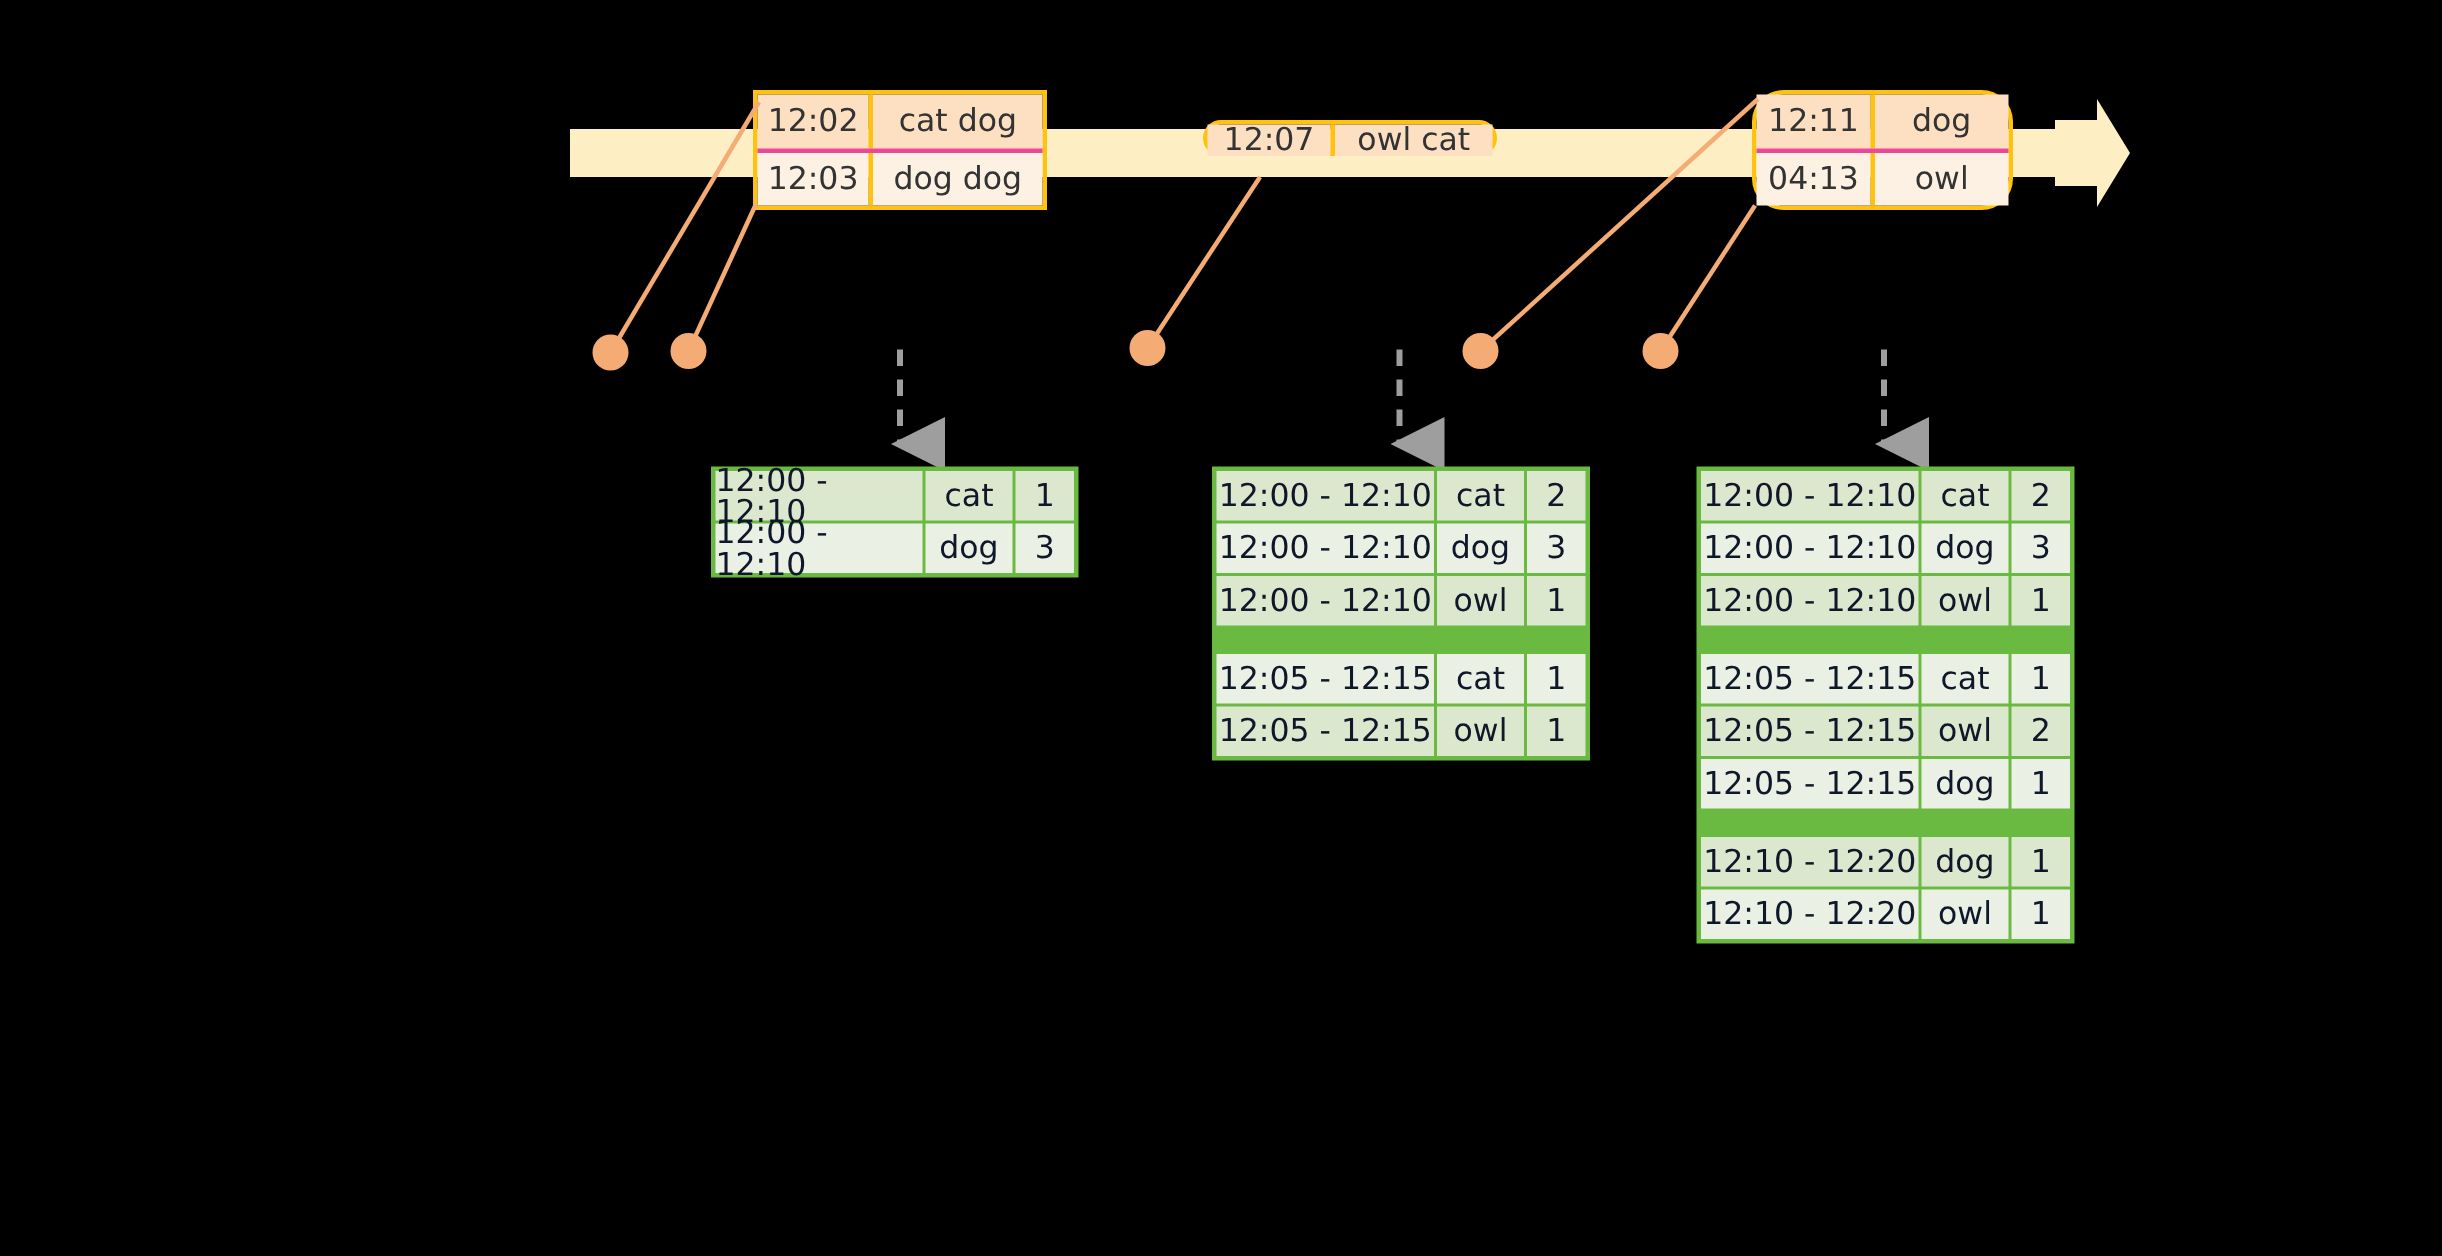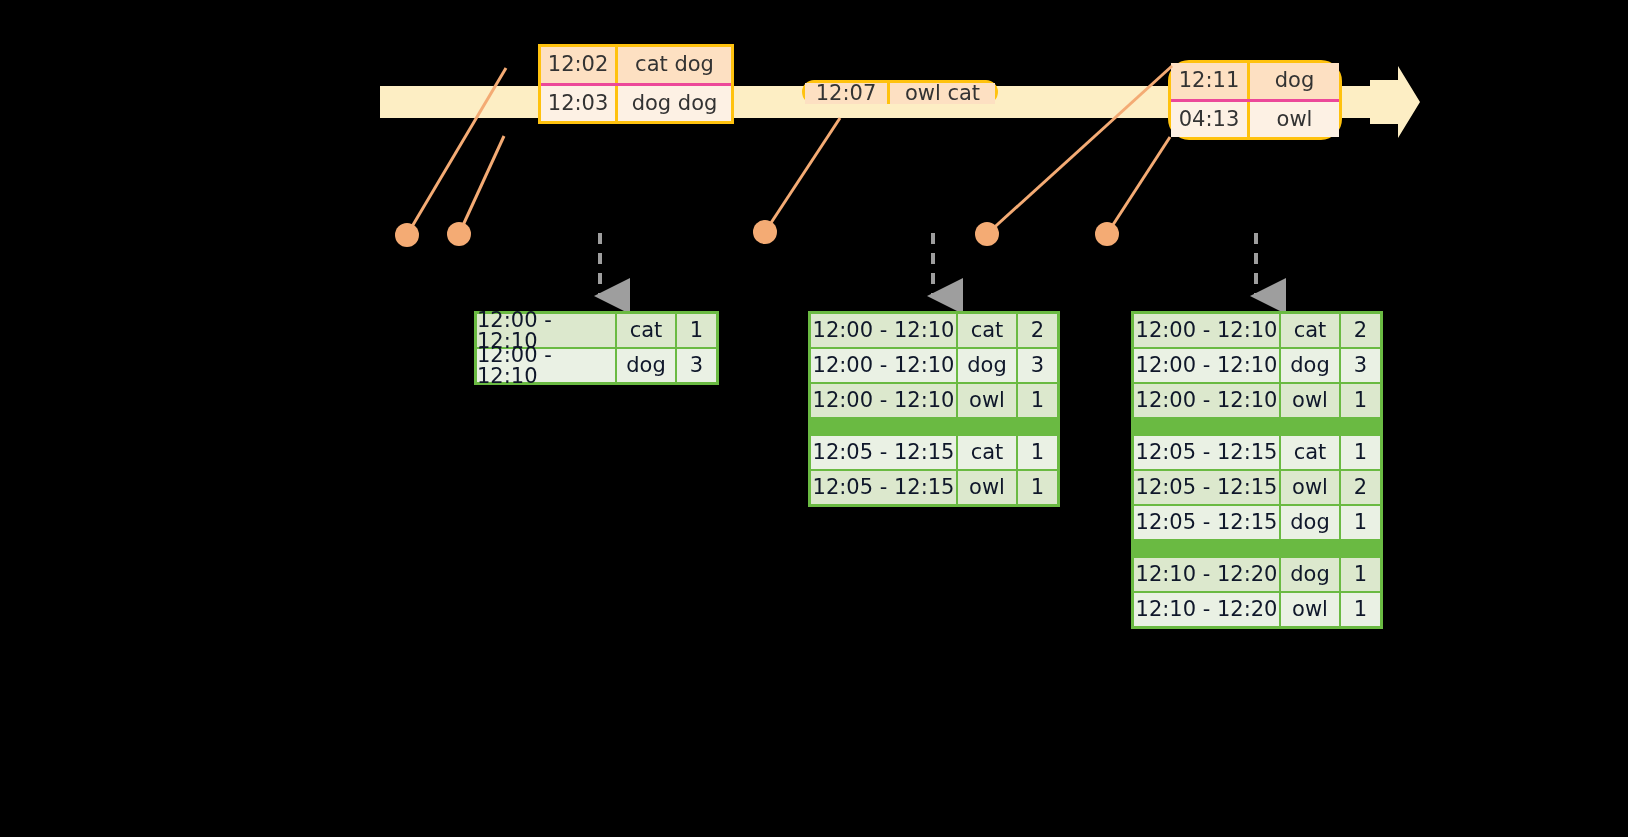--- a/index.html
+++ b/index.html
@@ -16,21 +16,21 @@
   .ev{position:absolute;border:3px solid #ffc20e;box-sizing:border-box;
       display:flex;flex-direction:column;}
   .ev-row{display:flex;flex:1 1 auto;box-sizing:border-box;}
   .ev-row + .ev-row{border-top:3px solid #ec4899;}
   .ev-time,.ev-txt{display:flex;align-items:center;justify-content:center;
       box-sizing:border-box;color:#333;font-size:21px;line-height:1;}
   .ev-txt{border-left:3px solid #ffc20e;}
   .shade-a .ev-time,.shade-a .ev-txt{background:#fde0c2;}
   .shade-b .ev-time,.shade-b .ev-txt{background:#fdf1e4;}
 
-  #ev1{left:502px;top:44px;width:196px;height:80px;margin-left:36px;}
+  #ev1{left:502px;top:60px;width:196px;height:80px;}
   #ev1 .ev-time{width:82px;}
   #ev1 .ev-txt{width:128px;}
   #ev2{left:802px;top:80px;width:196px;height:24px;border-radius:13px;}
   #ev2 .ev-time{width:82px;}
   #ev2 .ev-txt{width:108px;}
   #ev3{left:1168px;top:60px;width:174px;height:80px;border-radius:21px;}
   #ev3 .ev-time{width:76px;}
   #ev3 .ev-txt{width:92px;}
 
   

